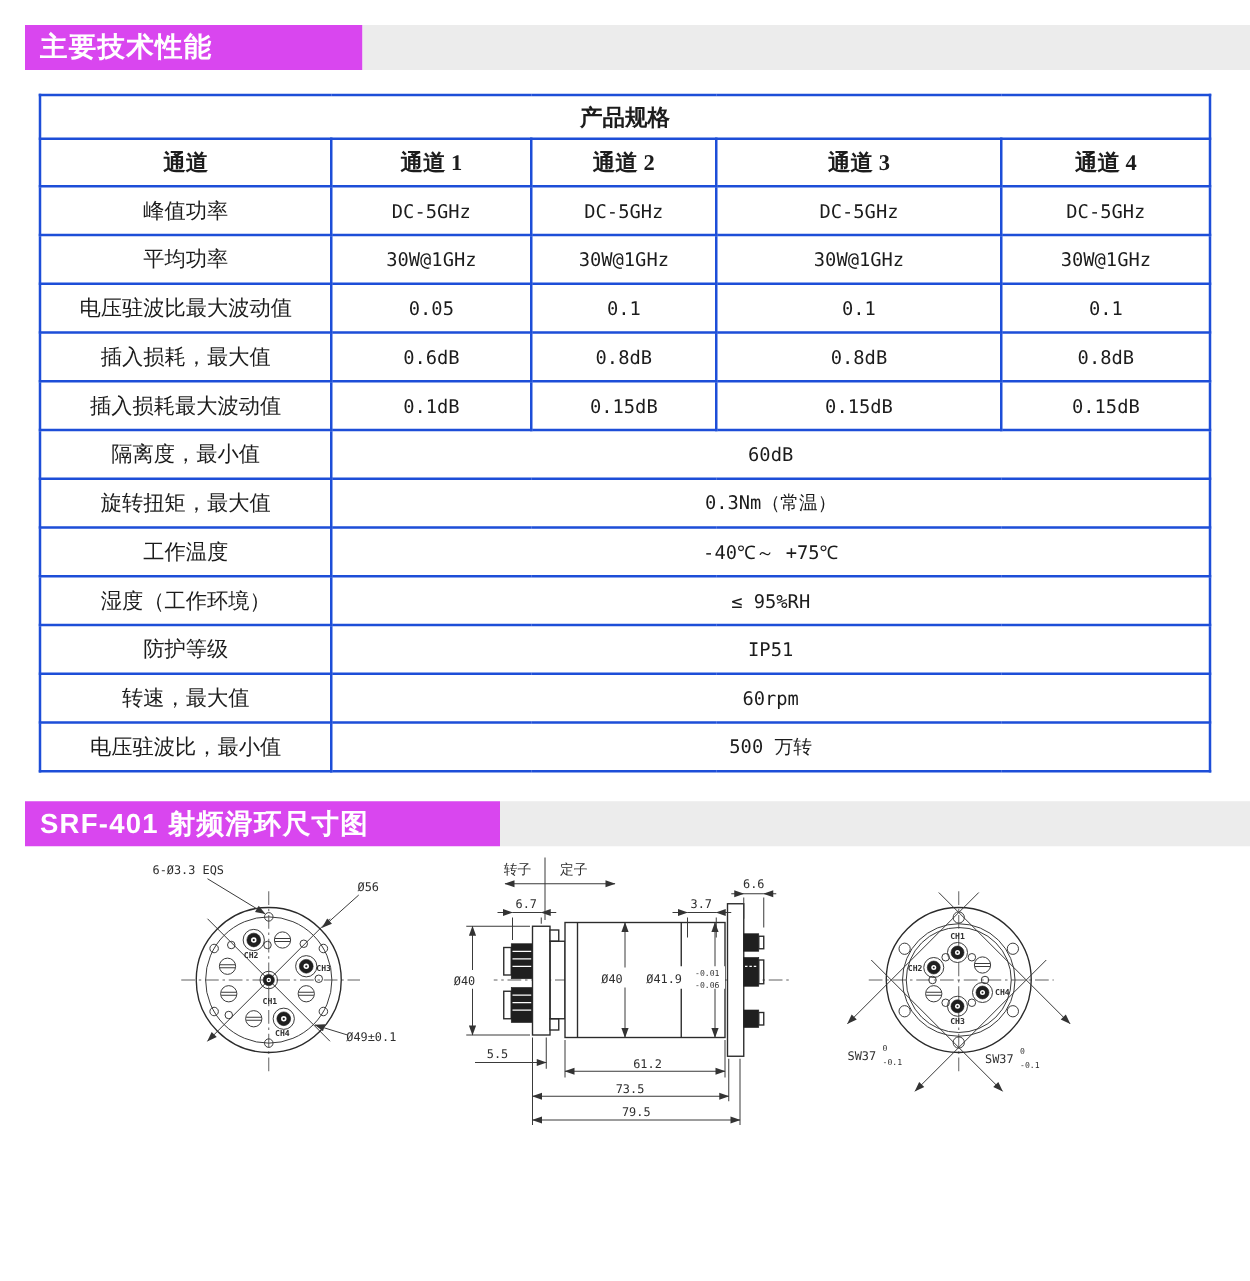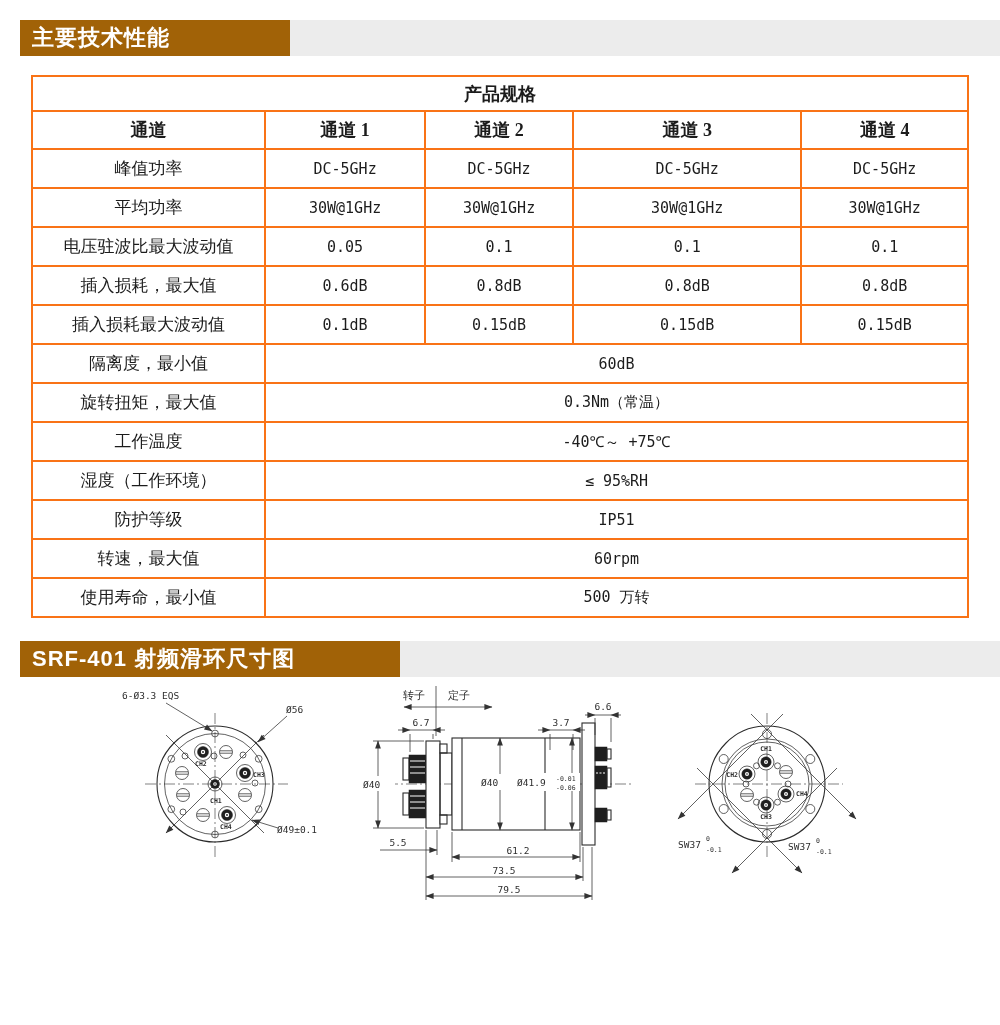--- a/index.html
+++ b/index.html
@@ -1,32 +1,32 @@
 <!DOCTYPE html>
 <html><head>
 <meta charset="utf-8">
 <style>
   html,body{margin:0;padding:0;background:#ffffff;}
   .page{width:1000px;height:1025px;background:#fff;position:relative;overflow:hidden;
         font-family:"Liberation Serif", serif;color:#1c1c1c;}
   
   .section-bar{display:flex;align-items:stretch;height:36px;margin-left:20px;}
-  .bar-blue{background:#a16207;color:#fff;font-weight:bold;font-size:22px;
+  .bar-blue{background:#d946ef;color:#fff;font-weight:bold;font-size:22px;
             line-height:36px;padding-left:12px;box-sizing:border-box;
             font-family:"Liberation Sans", sans-serif;letter-spacing:1px;}
   .bar-gray{flex:1;background:#ececec;}
   .bar1{margin-top:20px;}
   .bar1 .bar-blue{width:270px;}
   .bar2{margin-top:23px;}
   .bar2 .bar-blue{width:380px;}
   
   .tbl-wrap{margin:19px 31px 0 31px;}
   table{width:100%;border-collapse:collapse;table-layout:fixed;}
   col.c1{width:24.9%}col.c2{width:17.1%}col.c3{width:15.8%}col.c4{width:24.4%}col.c5{width:17.8%}
-  th,td{border:2px solid #f97316;text-align:center;vertical-align:middle;padding:0;}
+  th,td{border:2px solid #1d4ed8;text-align:center;vertical-align:middle;padding:0;}
   th.title{height:33px;font-size:18px;font-weight:bold;}
   th.colhead{height:36px;font-size:18px;font-weight:bold;}
   td.lbl{height:37px;font-size:17px;}
   td.val{height:37px;font-size:15px;font-family:"DejaVu Sans Mono", monospace;}
   
   .drawings{display:flex;align-items:flex-start;padding-left:120px;margin-top:3px;}
   svg{display:block;}
   svg text{fill:#2e2e2e;}
   .dimtxt{font-family:"DejaVu Sans Mono", monospace;font-size:9.5px;}
   .dimtxt-sm{font-family:"DejaVu Sans Mono", monospace;font-size:6.5px;}
@@ -121,21 +121,21 @@
       </tr>
       <tr>
         <td class="lbl">防护等级</td>
         <td class="val" colspan="4">IP51</td>
       </tr>
       <tr>
         <td class="lbl">转速，最大值</td>
         <td class="val" colspan="4">60rpm</td>
       </tr>
       <tr>
-        <td class="lbl">使用寿命，最小值</td>
+        <td class="lbl">电压驻波比，最小值</td>
         <td class="val" colspan="4">500 万转</td>
       </tr>
     </tbody>
       </table>
   </div>
 
   <div class="section-bar bar2">
     <div class="bar-blue">SRF-401 射频滑环尺寸图</div>
     <div class="bar-gray"></div>
   </div>

